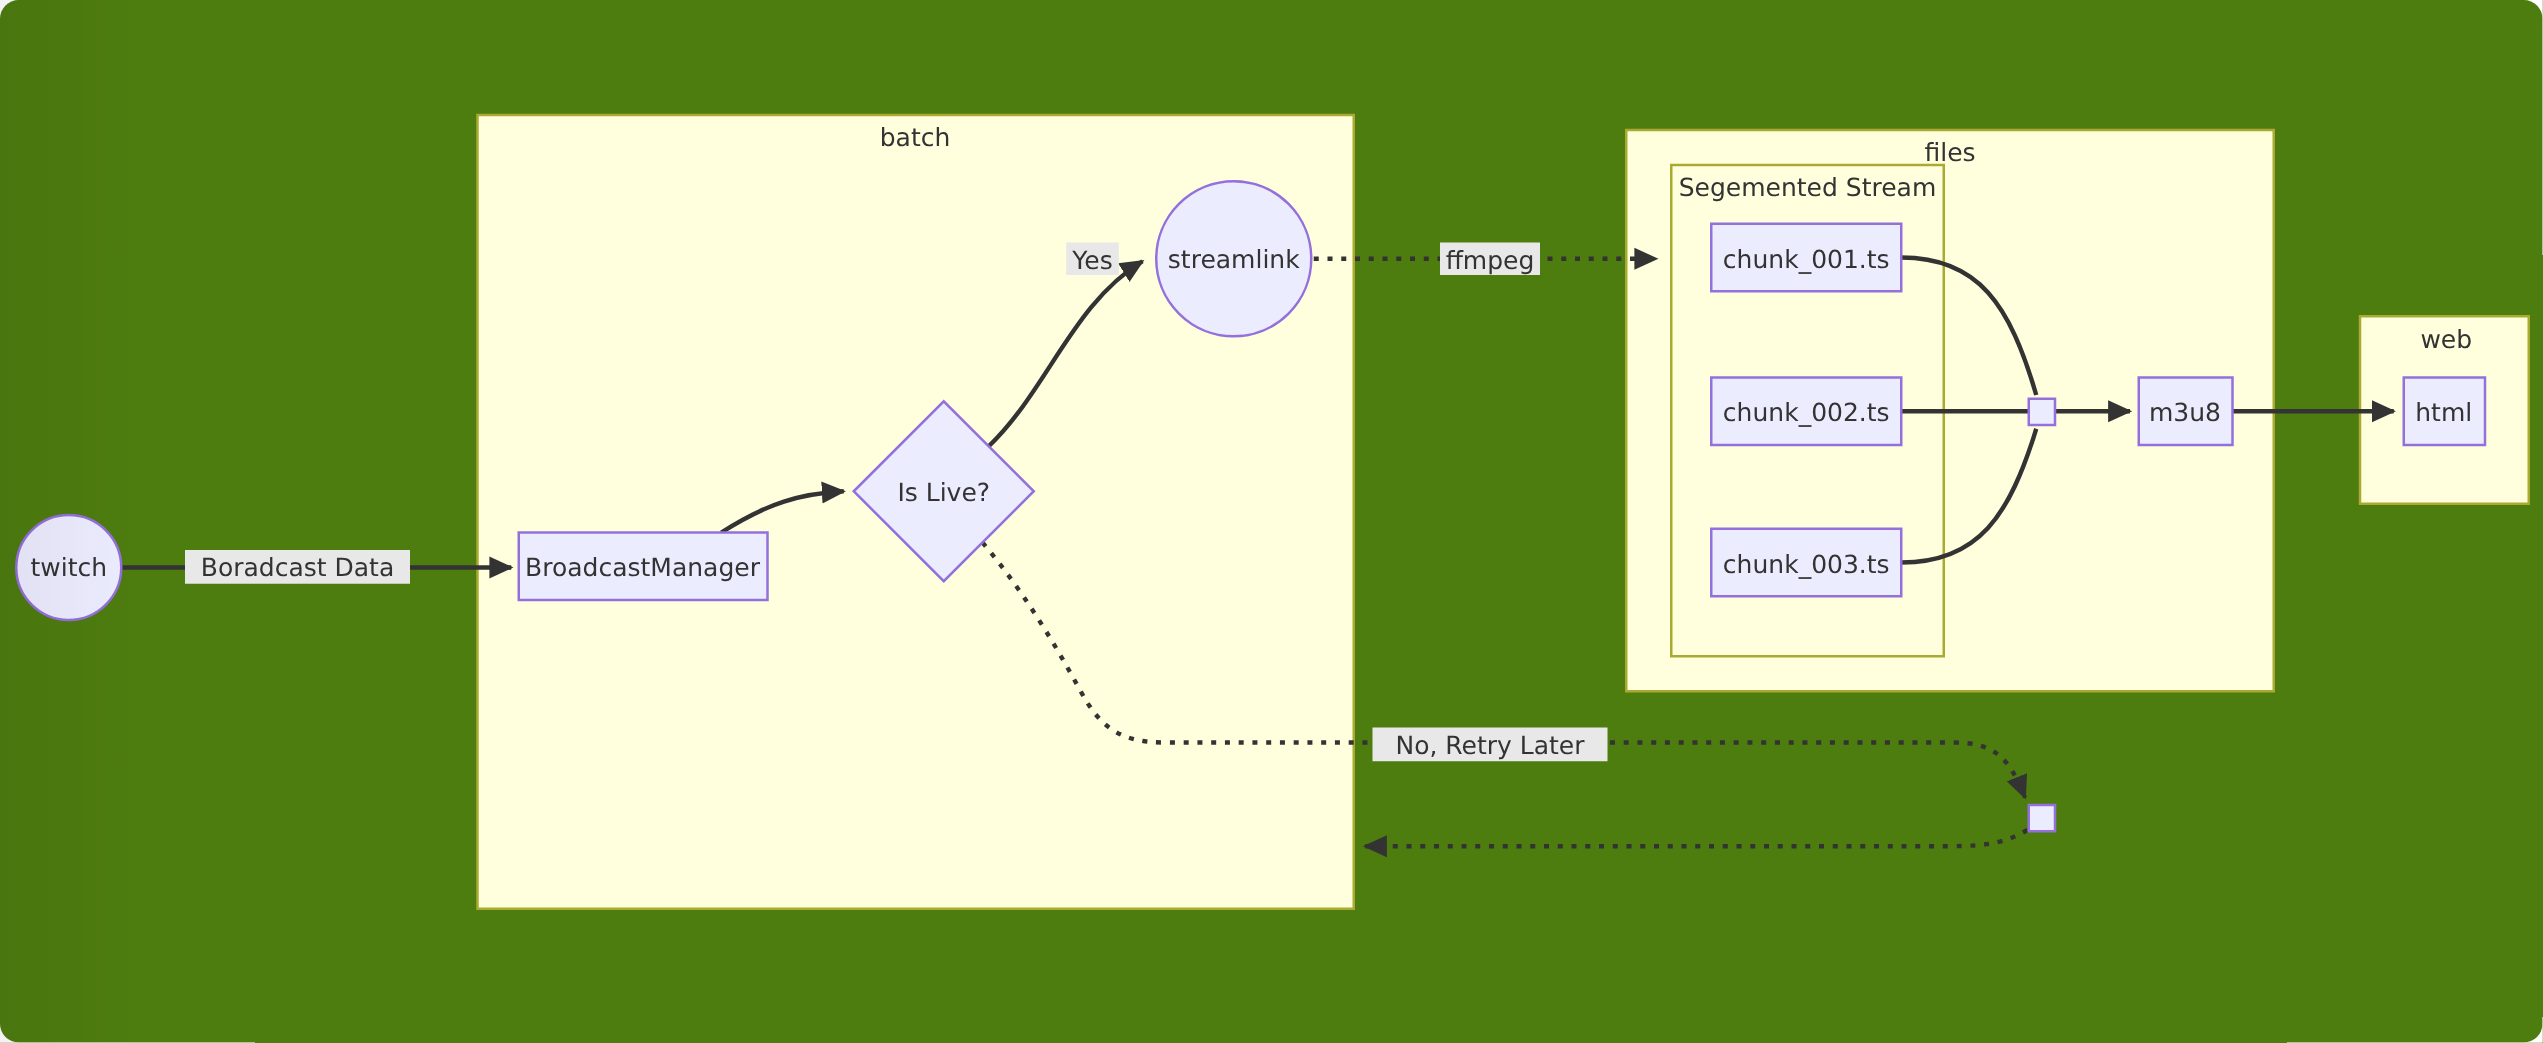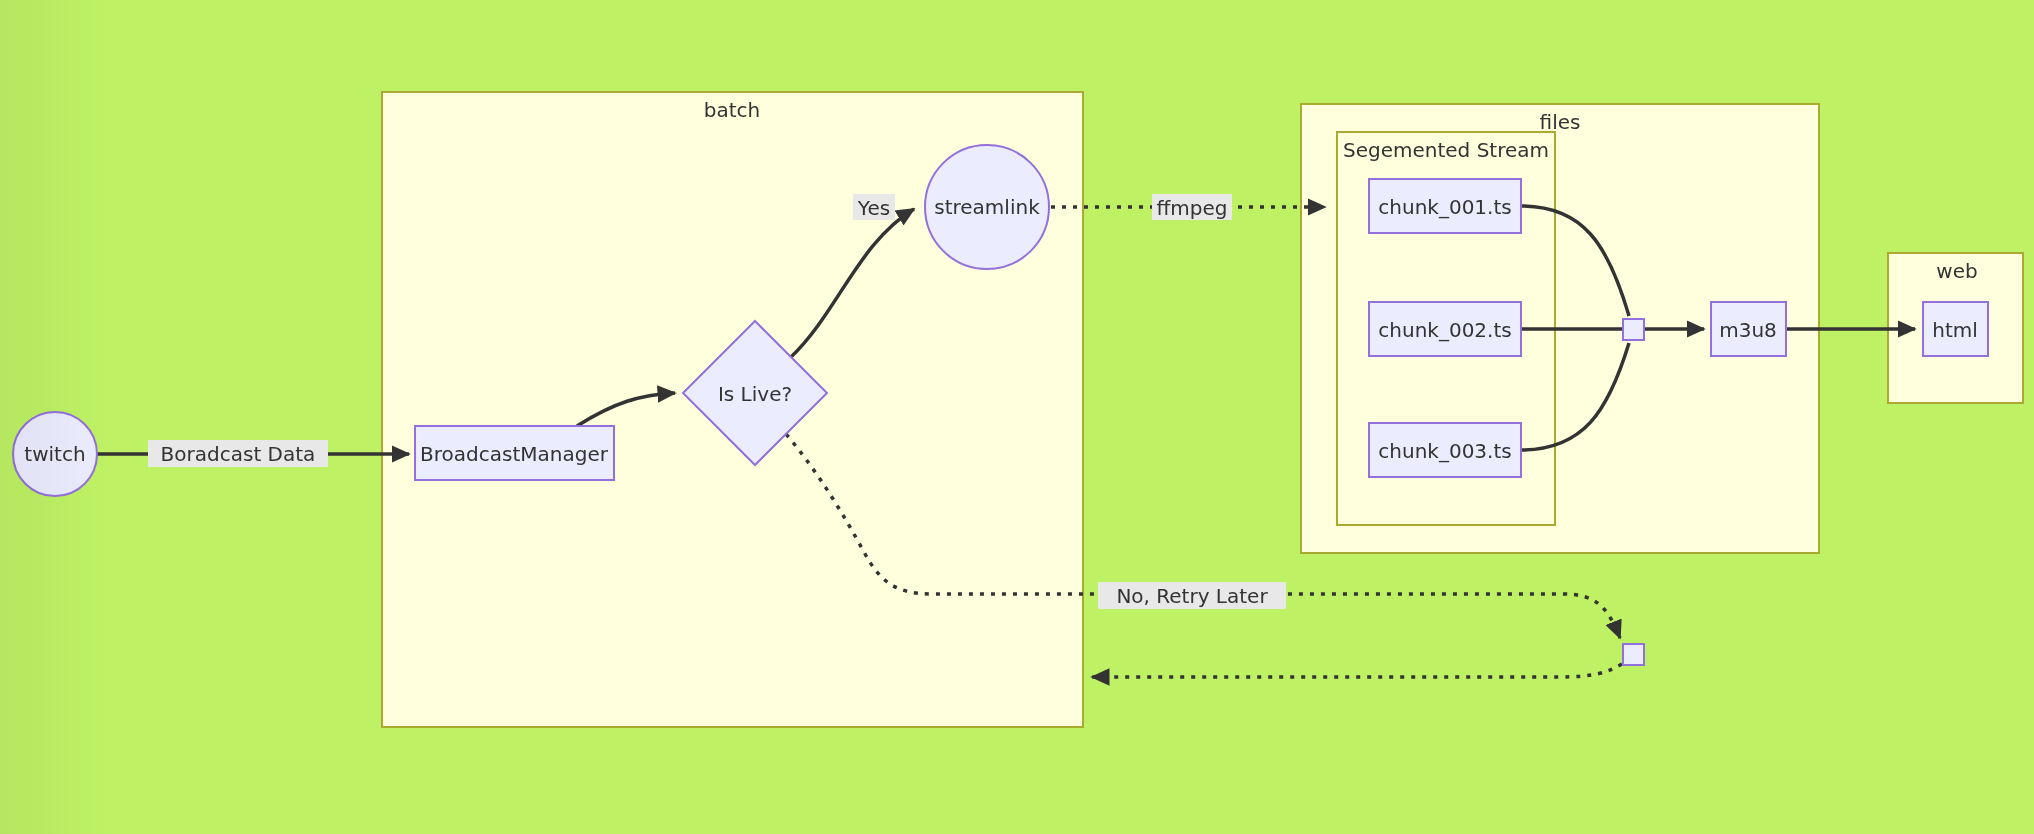--- a/index.html
+++ b/index.html
@@ -8,21 +8,22 @@
     background: #ffffff;
     width: 2034px;
     height: 834px;
     overflow: hidden;
     font-family: "DejaVu Sans", sans-serif;
   }
   .stage {
     position: relative;
     width: 2034px;
     height: 834px;
-    background: #bef264;
+    background: #4d7c0f;
+    border-radius: 15px;
   }
   .left-fade {
     position: absolute;
     left: 0; top: 0;
     width: 110px; height: 834px;
     background: linear-gradient(to right, rgba(0,0,0,0.05), rgba(0,0,0,0));
     pointer-events: none;
   }
   svg { display: block; }
   .cluster {

